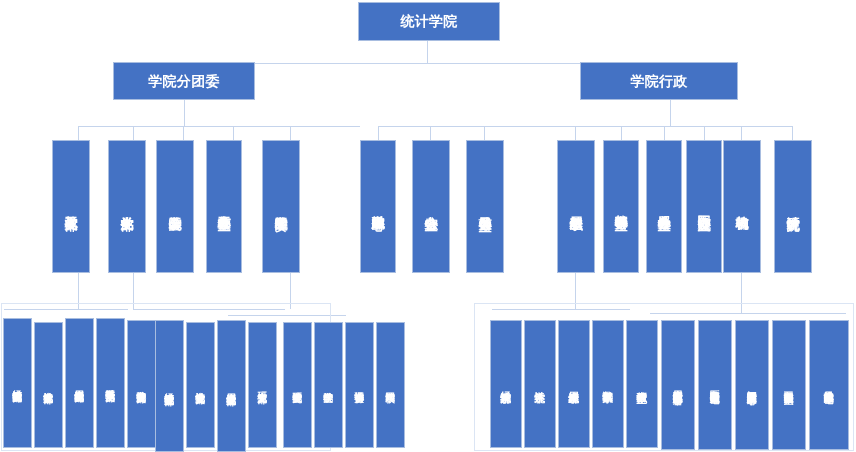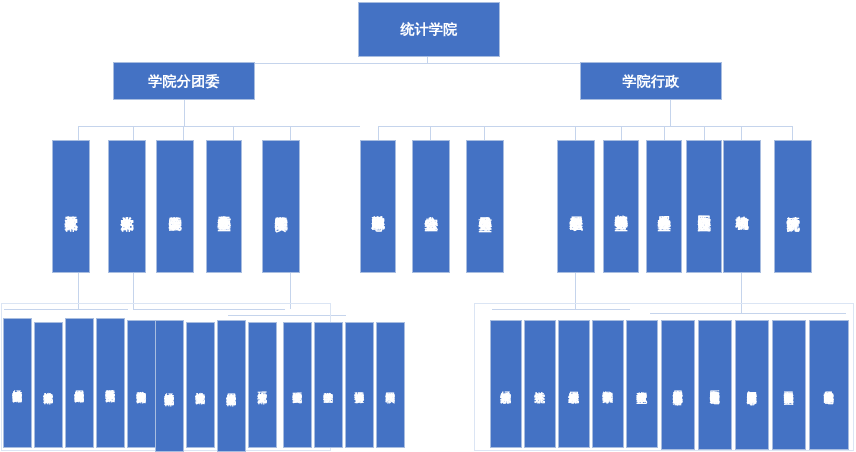--- a/index.html
+++ b/index.html
@@ -109,24 +109,24 @@
   <div class="conn h" style="left:228px; top:315px; width:118px;"></div>
 
   <div class="conn v" style="left:575px; top:273px; height:36px;"></div>
   <div class="conn h" style="left:492px; top:309px; width:138px;"></div>
   <div class="conn v" style="left:741px; top:273px; height:40px;"></div>
   <div class="conn h" style="left:650px; top:313px; width:196px;"></div>
 
   <div class="panel" style="left:1px; top:303px; width:330px; height:148px;"></div>
   <div class="panel" style="left:474px; top:303px; width:380px; height:148px;"></div>
 
-  <div class="node horiz" style="left:358px; top:2px; width:142px; height:55px;">统计学院</div>
+  <div class="node horiz" style="left:358px; top:2px; width:142px; height:39px;">统计学院</div>
 
   <div class="node horiz" style="left:113px; top:62px; width:142px; height:38px;">学院分团委</div>
-  <div class="node horiz" style="left:580px; top:62px; width:142px; height:38px;">学院行政</div>
+  <div class="node horiz" style="left:580px; top:62px; width:158px; height:38px;">学院行政</div>
 
   <div class="node vert l3" style="left:52px; top:140px; width:38px; height:133px;">教工党支部</div>
   <div class="node vert l3" style="left:108px; top:140px; width:38px; height:133px;">学生党支部</div>
   <div class="node vert l3" style="left:156px; top:140px; width:38px; height:133px;">学院分工会</div>
   <div class="node vert l3" style="left:206px; top:140px; width:36px; height:133px;">校友工作办公室</div>
   <div class="node vert l3" style="left:262px; top:140px; width:38px; height:133px;">学院分团委</div>
 
   <div class="node vert l3" style="left:360px; top:140px; width:36px; height:133px;">学院融媒体中心</div>
   <div class="node vert l3" style="left:412px; top:140px; width:38px; height:133px;">综合办公室</div>
   <div class="node vert l3" style="left:466px; top:140px; width:38px; height:133px;">辅导员办公室</div>

